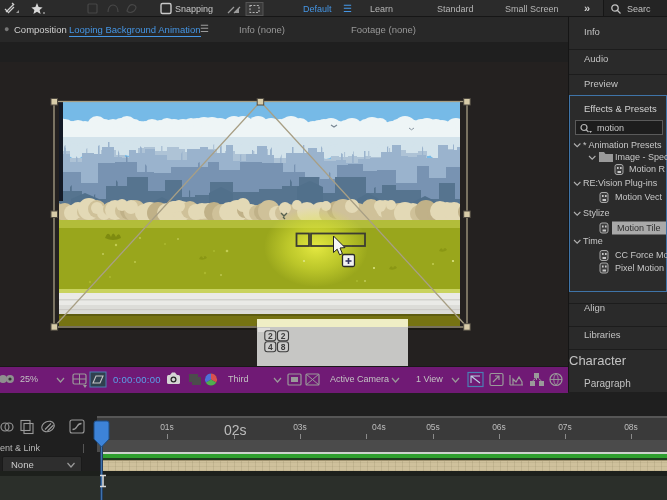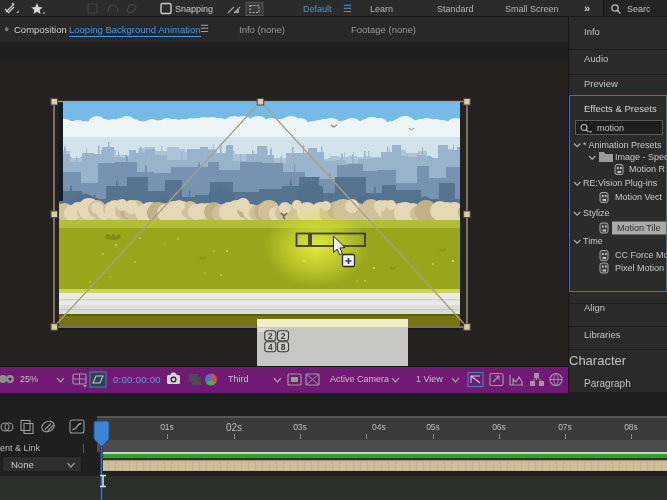--- a/index.html
+++ b/index.html
@@ -536,21 +536,21 @@
     <circle cx="6" cy="6" r="4.2" fill="none" stroke="#9a9a9a" stroke-width="1.2"></circle>
     <circle cx="6" cy="6" r="1.6" fill="none" stroke="#9a9a9a" stroke-width="1.1"></circle>
   </svg>
 
   <div class="abs" style="left:97px;top:23px;width:570px;height:2px;background:#565656;"></div>
   <div class="abs" style="left:97px;top:25px;width:570px;height:22px;background:#3a3a3a;">
     <span class="t" style="left:-6px;top:4px;width:20px;text-align:center;font-size:8.5px;color:#bdbdbd;">0s</span>
     <div class="abs" style="left:4px;top:16px;width:1px;height:5px;background:#8a8a8a;"></div>
     <span class="t" style="left:60px;top:4px;width:20px;text-align:center;font-size:8.5px;color:#bdbdbd;">01s</span>
     <div class="abs" style="left:70px;top:16px;width:1px;height:5px;background:#8a8a8a;"></div>
-    <span class="t" style="left:127px;top:4px;width:20px;text-align:center;font-size:10px;color:#bdbdbd;">02s</span>
+    <span class="t" style="left:127px;top:4px;width:20px;text-align:center;font-size:14px;color:#bdbdbd;">02s</span>
     <div class="abs" style="left:137px;top:16px;width:1px;height:5px;background:#8a8a8a;"></div>
     <span class="t" style="left:193px;top:4px;width:20px;text-align:center;font-size:8.5px;color:#bdbdbd;">03s</span>
     <div class="abs" style="left:203px;top:16px;width:1px;height:5px;background:#8a8a8a;"></div>
     <span class="t" style="left:275px;top:4px;width:20px;text-align:left;font-size:8.5px;color:#bdbdbd;">04s</span>
     <div class="abs" style="left:269px;top:16px;width:1px;height:5px;background:#8a8a8a;"></div>
     <span class="t" style="left:326px;top:4px;width:20px;text-align:center;font-size:8.5px;color:#bdbdbd;">05s</span>
     <div class="abs" style="left:336px;top:16px;width:1px;height:5px;background:#8a8a8a;"></div>
     <span class="t" style="left:392px;top:4px;width:20px;text-align:center;font-size:8.5px;color:#bdbdbd;">06s</span>
     <div class="abs" style="left:402px;top:16px;width:1px;height:5px;background:#8a8a8a;"></div>
     <span class="t" style="left:458px;top:4px;width:20px;text-align:center;font-size:8.5px;color:#bdbdbd;">07s</span>

